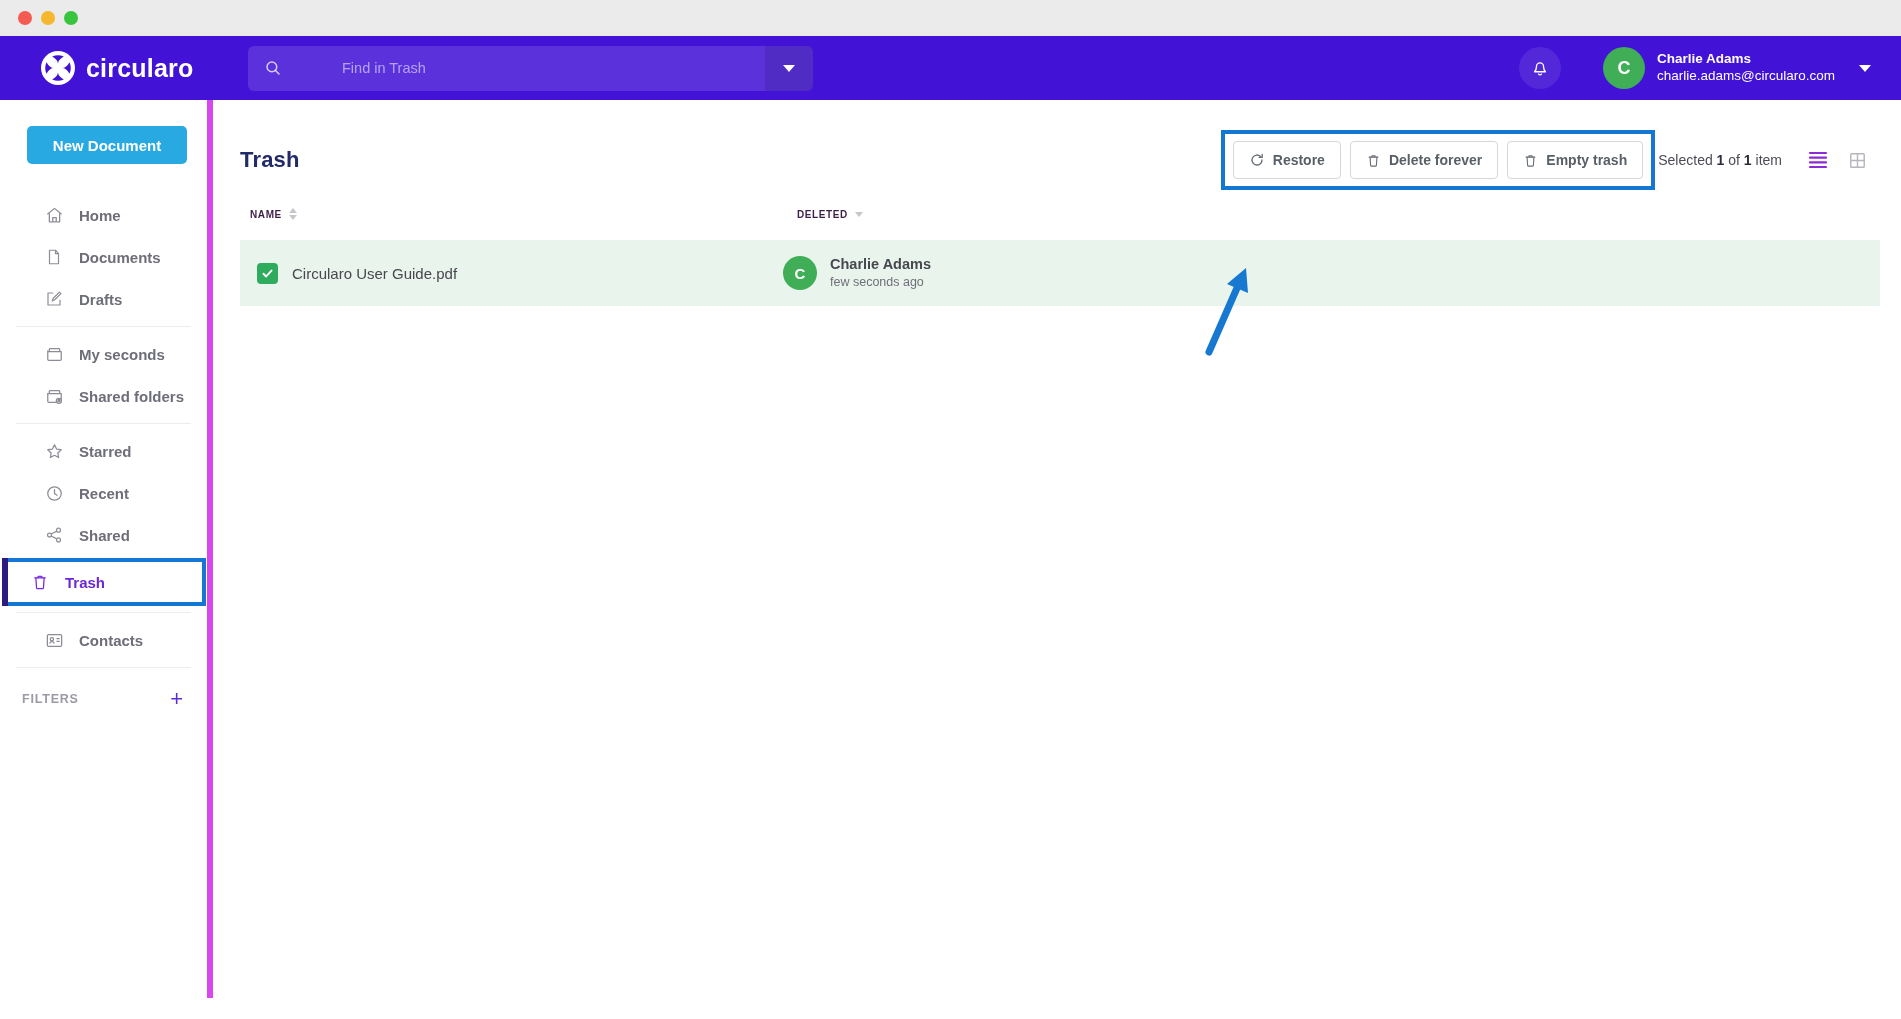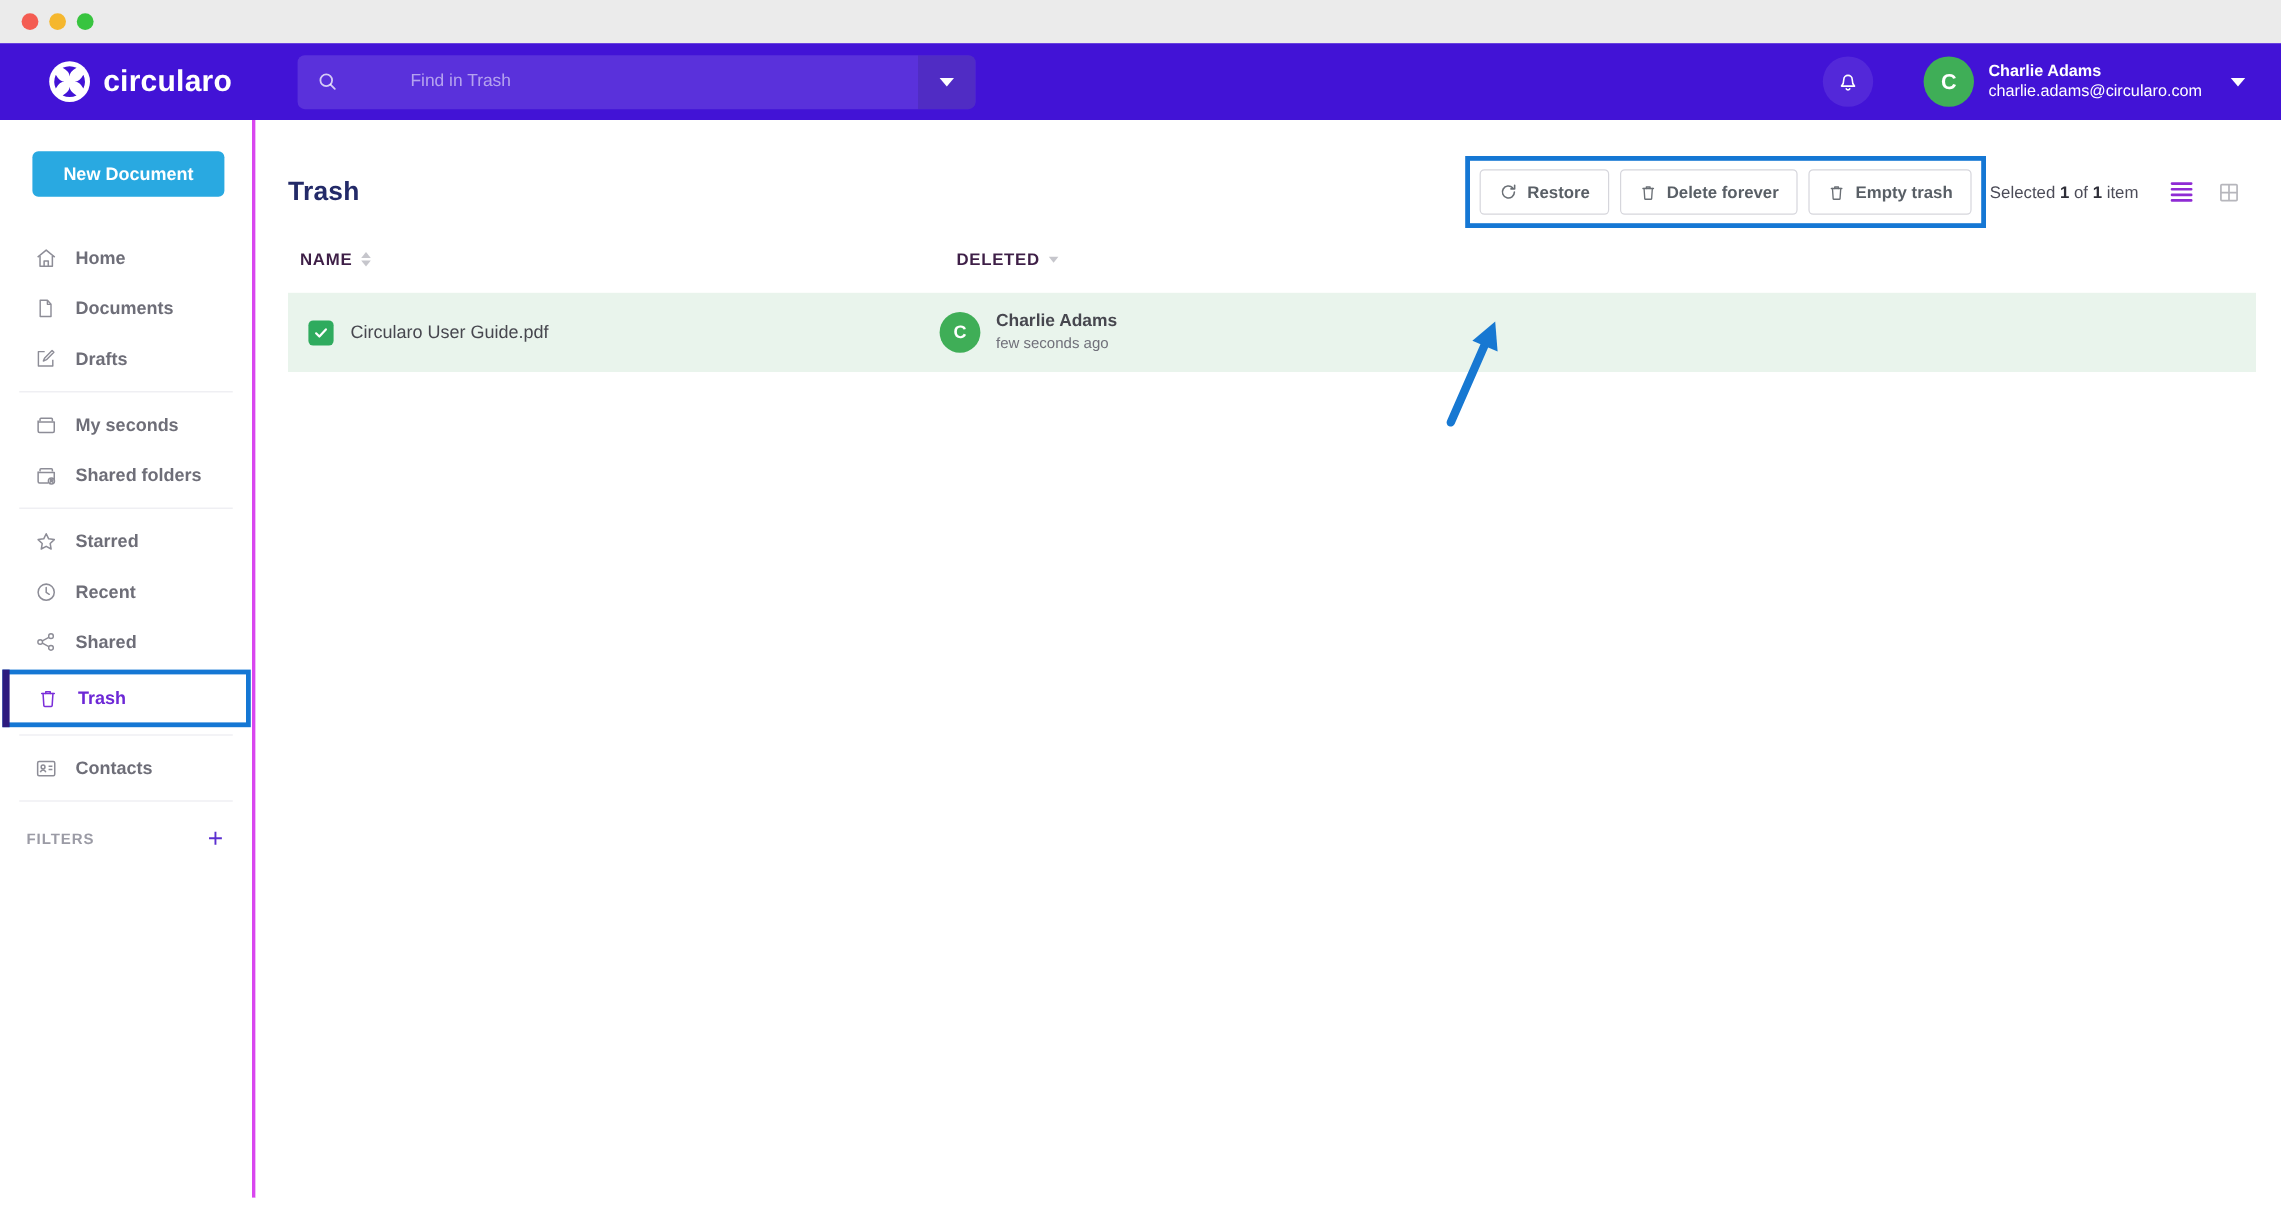--- a/index.html
+++ b/index.html
@@ -29,26 +29,26 @@
   .bell-btn { width:42px; height:42px; border-radius:50%; background:rgba(255,255,255,.09); display:flex; align-items:center; justify-content:center; margin-right:42px; cursor:pointer; }
   .user-chip { display:flex; align-items:center; gap:12px; cursor:pointer; }
   .avatar { width:42px; height:42px; border-radius:50%; background:#3fae57; color:#fff; font-weight:700; font-size:18px; display:flex; align-items:center; justify-content:center; }
   .user-meta { color:#fff; line-height:1.25; }
   .user-name { font-size:13.5px; font-weight:600; }
   .user-email { font-size:13.5px; font-weight:400; }
   .user-caret { width:0; height:0; border-left:6px solid transparent; border-right:6px solid transparent; border-top:7px solid #fff; margin-left:12px; }
 
   
   .body-row { display:flex; height:898px; }
-  .sidebar { width:213px; flex:none; background:#fff; border-right:3px solid #d946ef; padding-top:26px; position:relative; }
+  .sidebar { width:213px; flex:none; background:#fff; border-right:6px solid #d946ef; padding-top:26px; position:relative; }
   .main { flex:1; position:relative; background:#fff; display:flex; flex-direction:column; }
 
   
   .new-doc-btn { display:block; width:160px; height:38px; margin:0 0 30px 27px; background:#29a9e1; border:none; border-radius:5px; color:#fff; font-size:15px; font-weight:700; font-family:"Liberation Sans",sans-serif; cursor:pointer; }
-  .nav-item { display:flex; align-items:center; gap:15px; height:42px; padding-left:28px; color:#6e6e78; font-size:15px; font-weight:600; cursor:pointer; }
+  .nav-item { display:flex; align-items:center; gap:15px; height:42px; padding-left:44px; color:#6e6e78; font-size:15px; font-weight:600; cursor:pointer; }
   .nav-item .ic { width:20px; display:flex; justify-content:center; color:#8d8d97; }
   .nav-divider { height:1px; background:#ececf0; margin:6px 16px; }
   .trash-annotation { border:4px solid #1577d4; margin:2px 1px 2px 2px; position:relative; }
   .trash-annotation .nav-item { height:40px; padding-left:24px; color:#6d28d6; }
   .trash-annotation .nav-item .ic { color:#7b2fd9; }
   .active-bar { position:absolute; left:-4px; top:-4px; bottom:-4px; width:6px; background:#2d1b7e; }
   .filters-row { display:flex; align-items:center; justify-content:space-between; padding:14px 24px 0 22px; }
   .filters-label { color:#9b9ba5; font-size:12.5px; font-weight:600; letter-spacing:.8px; }
   .filters-add { color:#5b2fd0; font-size:22px; font-weight:400; line-height:1; cursor:pointer; }
 
@@ -60,21 +60,21 @@
   .tool-btn { display:flex; align-items:center; gap:8px; background:#fff; border:1px solid #d6d6dc; border-radius:4px; height:38px; padding:0 15px; color:#595f66; font-size:14px; font-weight:700; font-family:"Liberation Sans",sans-serif; cursor:pointer; white-space:nowrap; }
   .tool-btn .ic { display:flex; color:#6a6f75; }
   .selection-summary { font-size:14px; color:#4c4c58; margin-left:3px; white-space:nowrap; }
   .selection-summary b { color:#2e2e38; }
   .view-toggles { display:flex; align-items:center; gap:20px; margin-left:26px; }
   .view-btn { cursor:pointer; display:flex; }
 
   
   .table-area { position:relative; flex:1; }
   .table-header { display:grid; grid-template-columns:547px 1fr; padding:18px 0 14px 37px; }
-  .th { display:flex; align-items:center; gap:7px; color:#3e1f47; font-size:14px; font-weight:700; letter-spacing:.6px; cursor:pointer; }
+  .th { display:flex; align-items:center; gap:7px; color:#3e1f47; font-size:10px; font-weight:700; letter-spacing:.6px; cursor:pointer; }
   .sort-glyph { display:flex; flex-direction:column; gap:2px; }
   .tri-up { width:0; height:0; border-left:4px solid transparent; border-right:4px solid transparent; border-bottom:5px solid #c6c6cc; }
   .tri-down { width:0; height:0; border-left:4px solid transparent; border-right:4px solid transparent; border-top:5px solid #c6c6cc; }
   .row { display:grid; grid-template-columns:540px 1fr; align-items:center; height:66px; margin:6px 21px 0 27px; background:#e9f4ec; cursor:pointer; }
   .cell-name { display:flex; align-items:center; gap:14px; padding-left:17px; }
   .checkbox { width:21px; height:21px; border-radius:4px; background:#2fab5e; display:flex; align-items:center; justify-content:center; flex:none; }
   .file-name { color:#47474f; font-size:15px; }
   .cell-deleted { display:flex; align-items:center; gap:13px; padding-left:3px; }
   .avatar-sm { width:34px; height:34px; border-radius:50%; background:#3fae57; color:#fff; font-weight:700; font-size:15px; display:flex; align-items:center; justify-content:center; flex:none; }
   .deleted-meta { line-height:1.3; }

